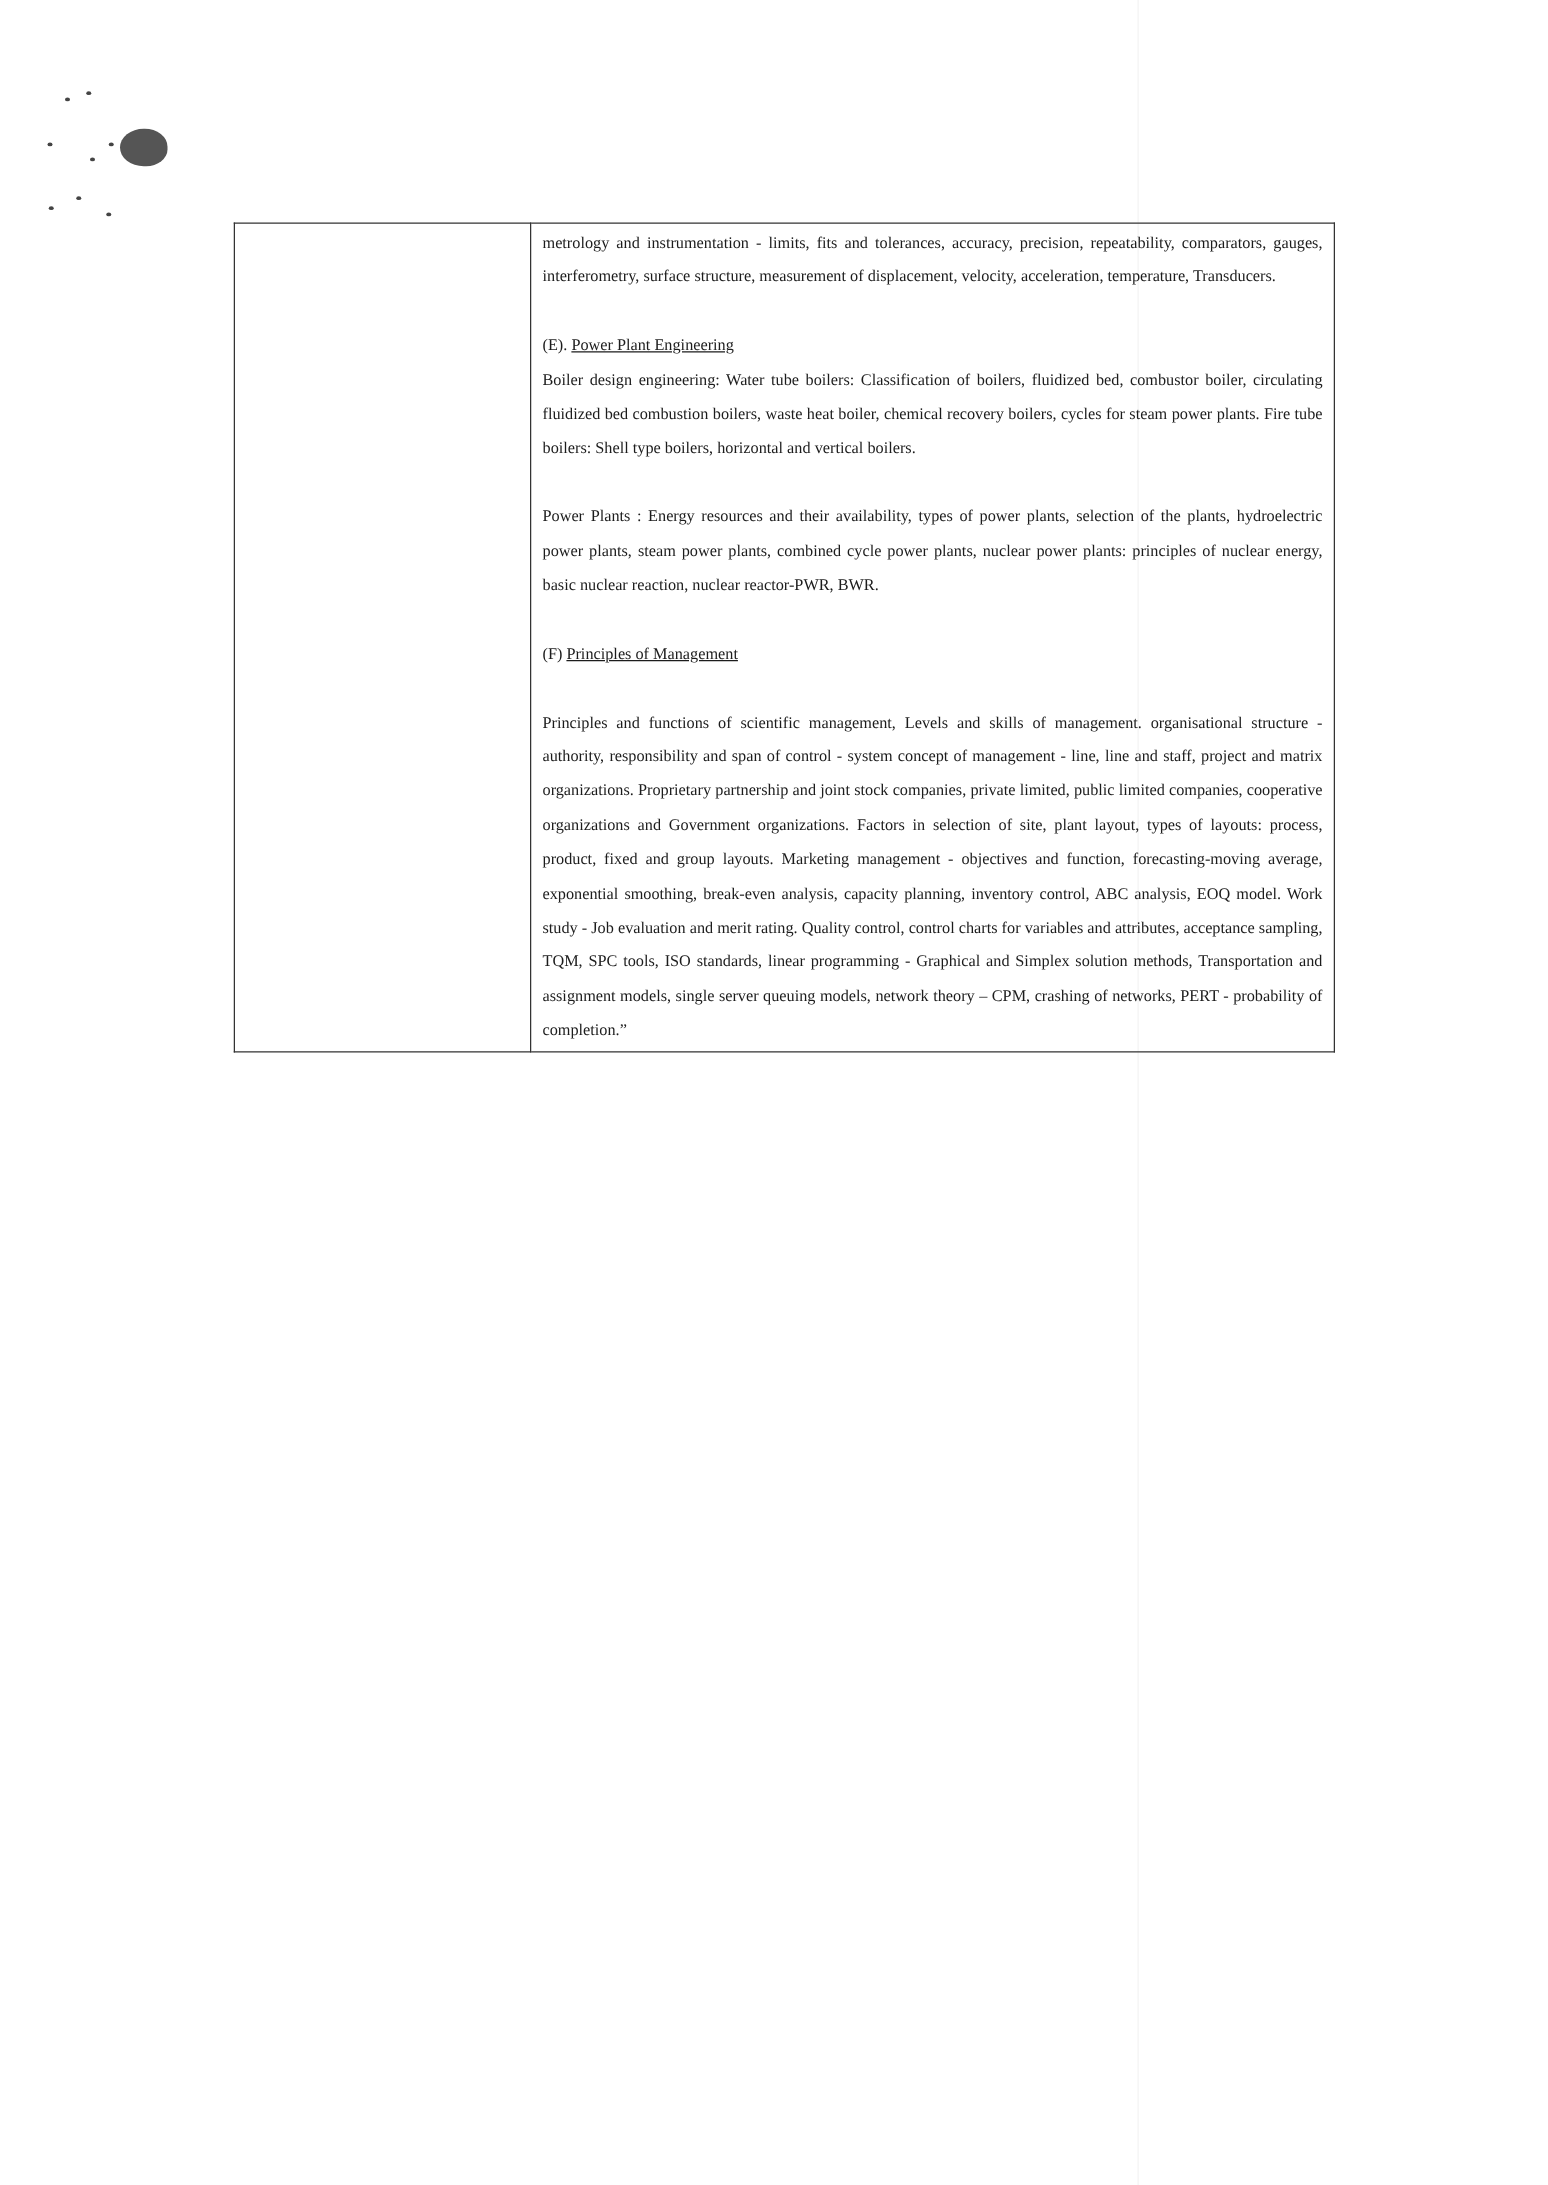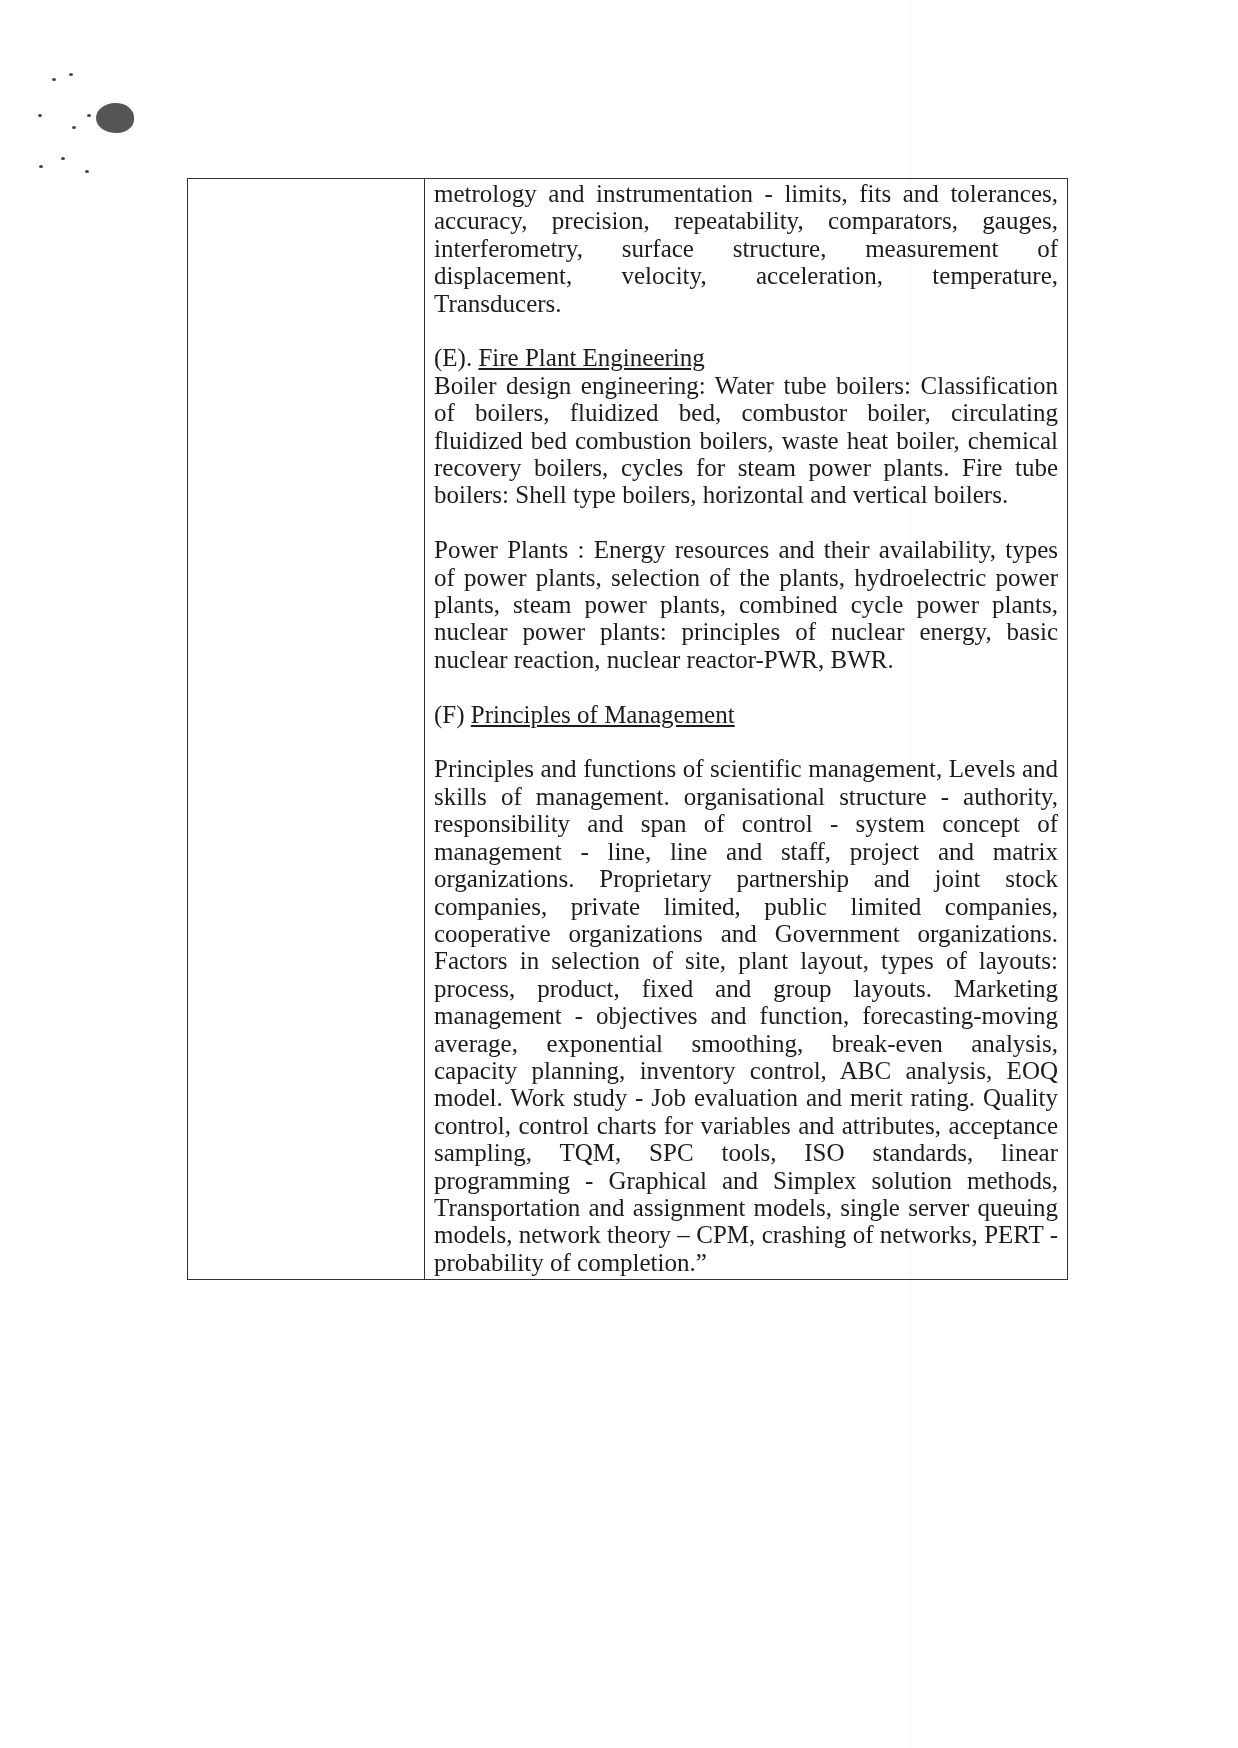--- a/index.html
+++ b/index.html
@@ -5,21 +5,21 @@
     html, body { margin: 0; padding: 0; }
     body {
       width: 1238px; height: 1748px; background: #ffffff; position: relative; overflow: hidden;
       font-family: "Liberation Serif", serif; color: #1c1c1c;
     }
     .blob { position: absolute; left: 96px; top: 103px; width: 38px; height: 30px; background: #555; border-radius: 50% 48% 45% 50%; }
     .dot { position: absolute; width: 4px; height: 3px; background: #444; border-radius: 50%; }
     .page-table { position: absolute; left: 187px; top: 178px; width: 881px; border-collapse: collapse; }
     .page-table td { border: 1.5px solid #333; vertical-align: top; }
     .left-cell { width: 234px; }
-    .right-cell { padding: 1px 9px 3px 9px; font-size: 25px; line-height: 27.4px; }
+    .right-cell { padding: 1px 9px 3px 9px; font-size: 13px; line-height: 27.4px; }
     .para { margin: 0; text-align: justify; }
     .gap { height: 27.4px; }
     .heading u { text-decoration: underline; }
     .scan-line { position: absolute; left: 910px; top: 0; width: 1px; height: 1748px; background: #f3f3f3; }
   </style>
 </head>
 <body>
 
 <div class="scan-line"></div>
 <div class="blob"></div>
@@ -32,21 +32,21 @@
 <div class="dot" style="left:39px;top:165px"></div>
 <div class="dot" style="left:85px;top:170px"></div>
 
 <table class="page-table">
   <tbody>
       <tr>
     <td class="left-cell"></td>
     <td class="right-cell">
       <p class="para">metrology and instrumentation - limits, fits and tolerances, accuracy, precision, repeatability, comparators, gauges, interferometry, surface structure, measurement of displacement, velocity, acceleration, temperature, Transducers.</p>
       <div class="gap"></div>
-      <p class="para heading"><span>(E). </span><u>Fire Plant Engineering</u></p>
+      <p class="para heading"><span>(E). </span><u>Power Plant Engineering</u></p>
       <p class="para">Boiler design engineering: Water tube boilers: Classification of boilers, fluidized bed, combustor boiler, circulating fluidized bed combustion boilers, waste heat boiler, chemical recovery boilers, cycles for steam power plants. Fire tube boilers: Shell type boilers, horizontal and vertical boilers.</p>
       <div class="gap"></div>
       <p class="para">Power Plants : Energy resources and their availability, types of power plants, selection of the plants, hydroelectric power plants, steam power plants, combined cycle power plants, nuclear power plants: principles of nuclear energy, basic nuclear reaction, nuclear reactor-PWR, BWR.</p>
       <div class="gap"></div>
       <p class="para heading"><span>(F) </span><u>Principles of Management</u></p>
       <div class="gap"></div>
       <p class="para">Principles and functions of scientific management, Levels and skills of management. organisational structure - authority, responsibility and span of control - system concept of management - line, line and staff, project and matrix organizations. Proprietary partnership and joint stock companies, private limited, public limited companies, cooperative organizations and Government organizations. Factors in selection of site, plant layout, types of layouts: process, product, fixed and group layouts. Marketing management - objectives and function, forecasting-moving average, exponential smoothing, break-even analysis, capacity planning, inventory control, ABC analysis, EOQ model. Work study - Job evaluation and merit rating. Quality control, control charts for variables and attributes, acceptance sampling, TQM, SPC tools, ISO standards, linear programming - Graphical and Simplex solution methods, Transportation and assignment models, single server queuing models, network theory – CPM, crashing of networks, PERT - probability of completion.”</p>
     </td>
   </tr>
 </tbody>

